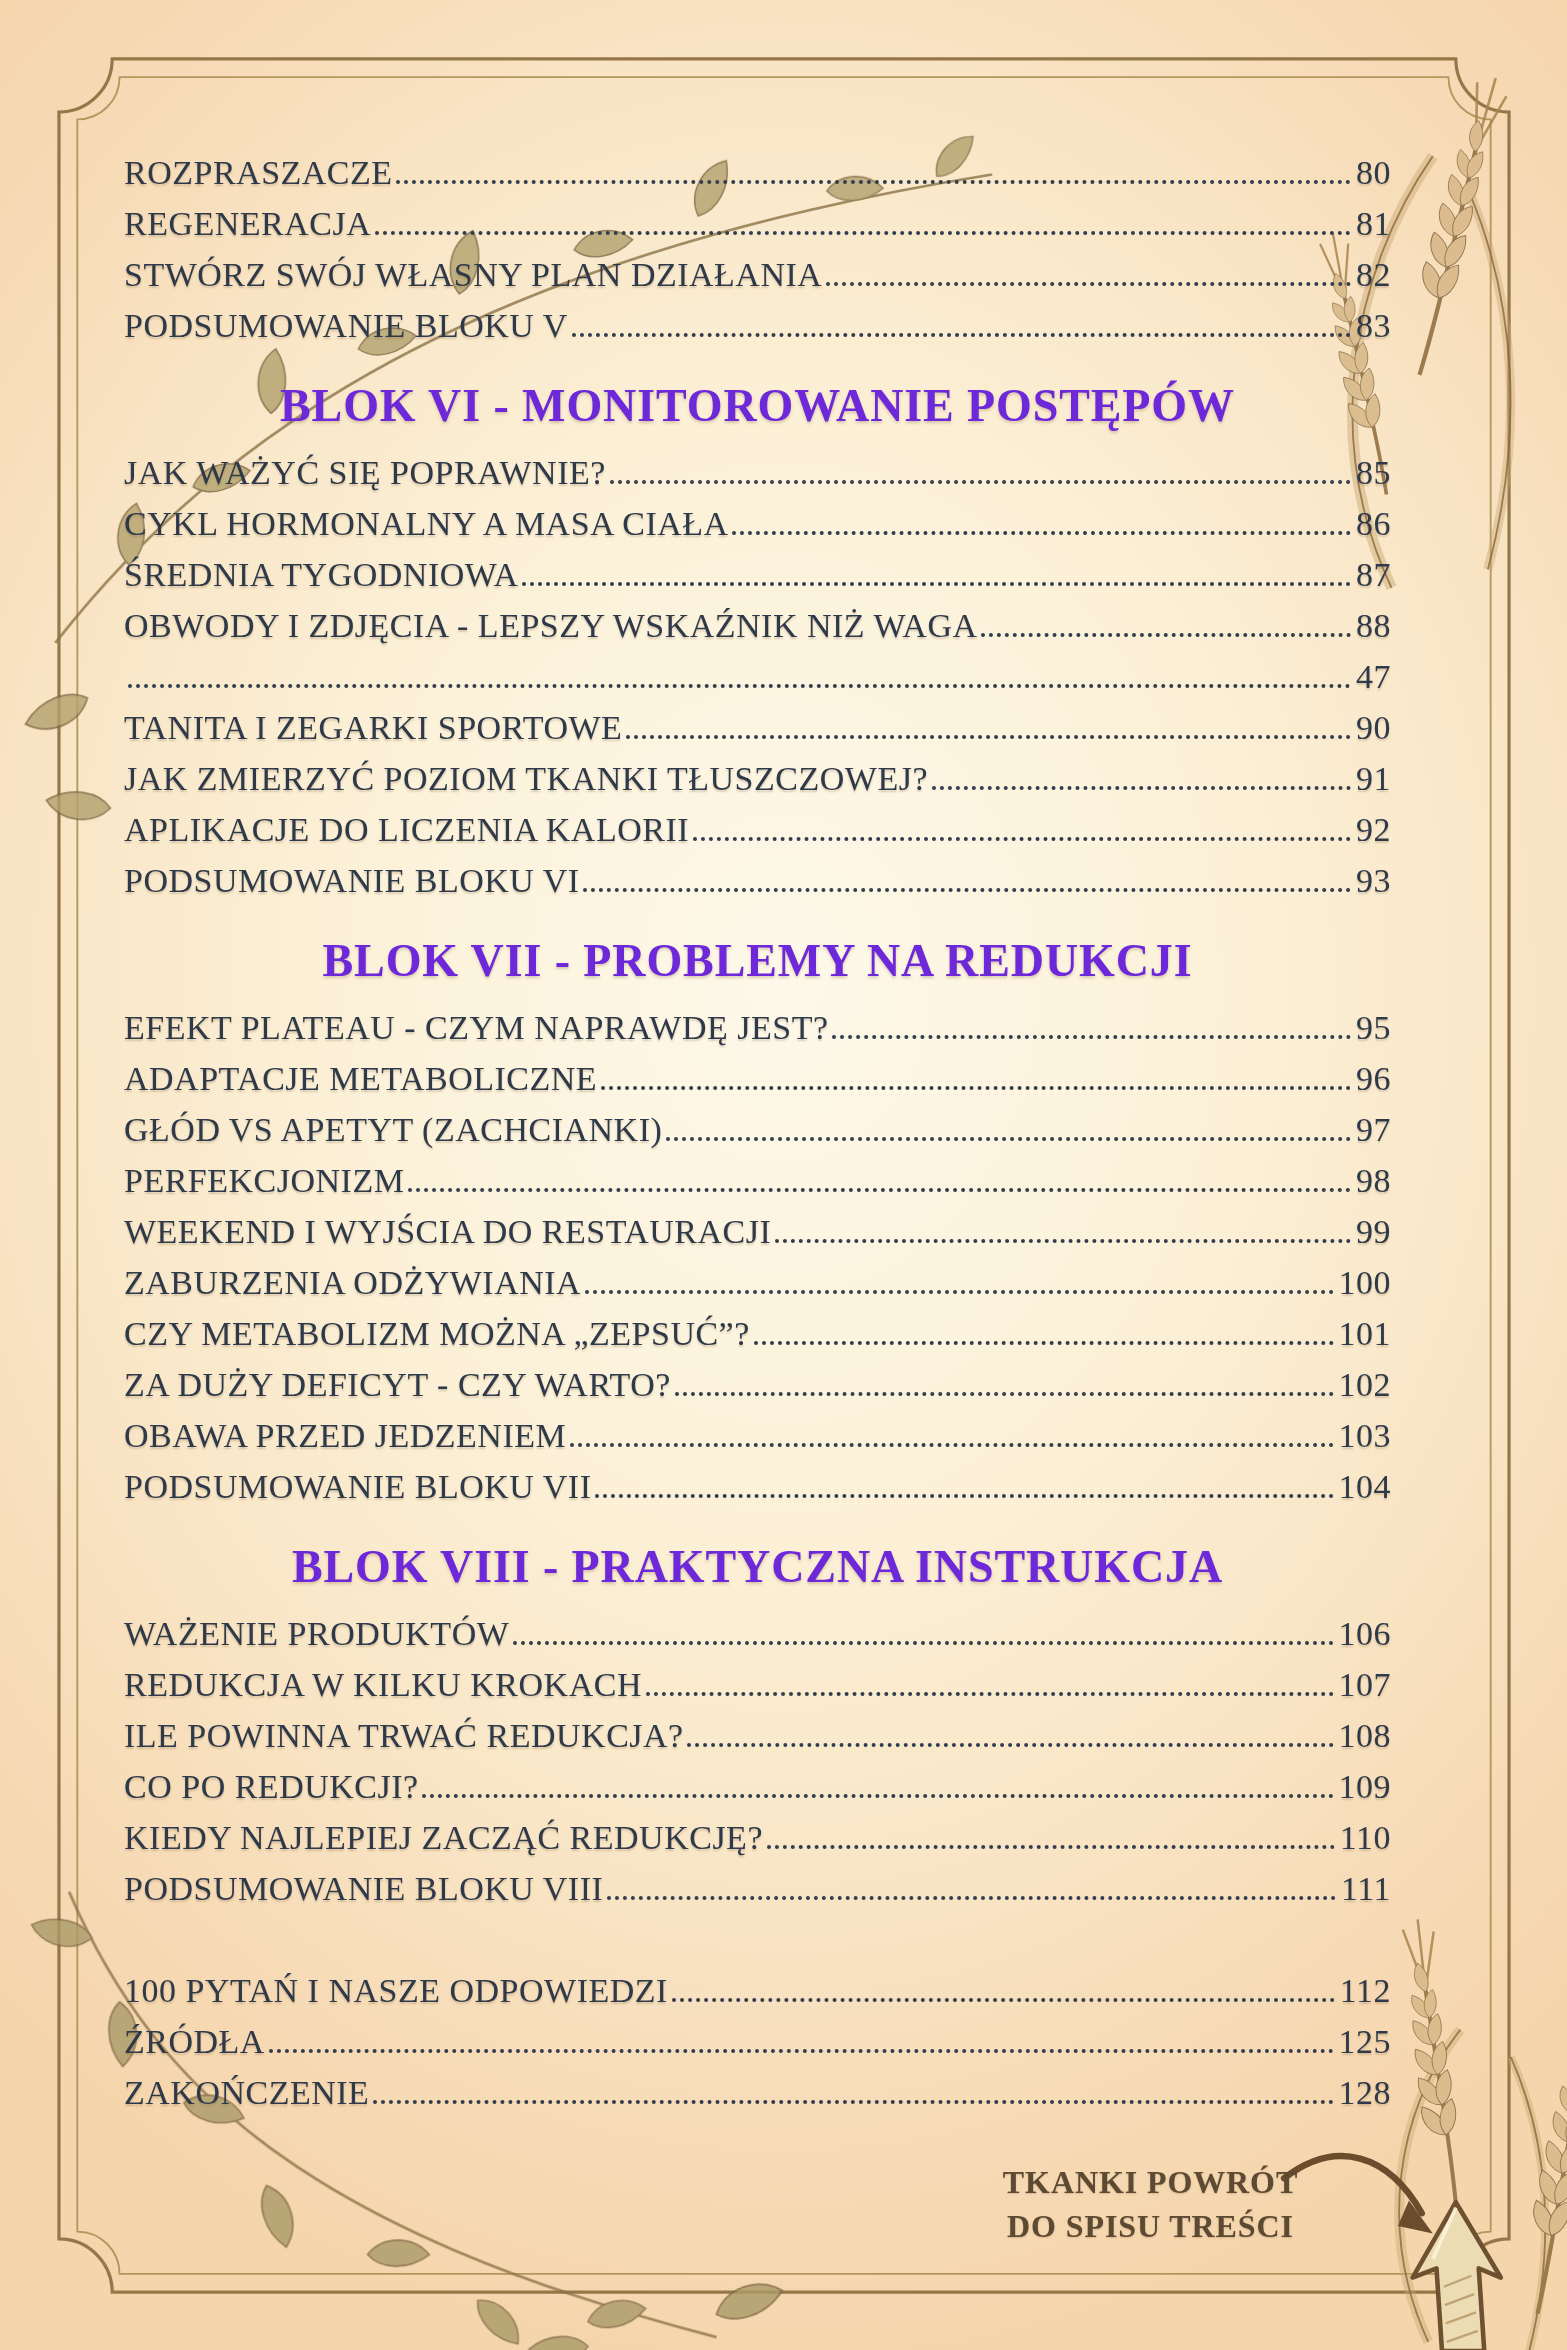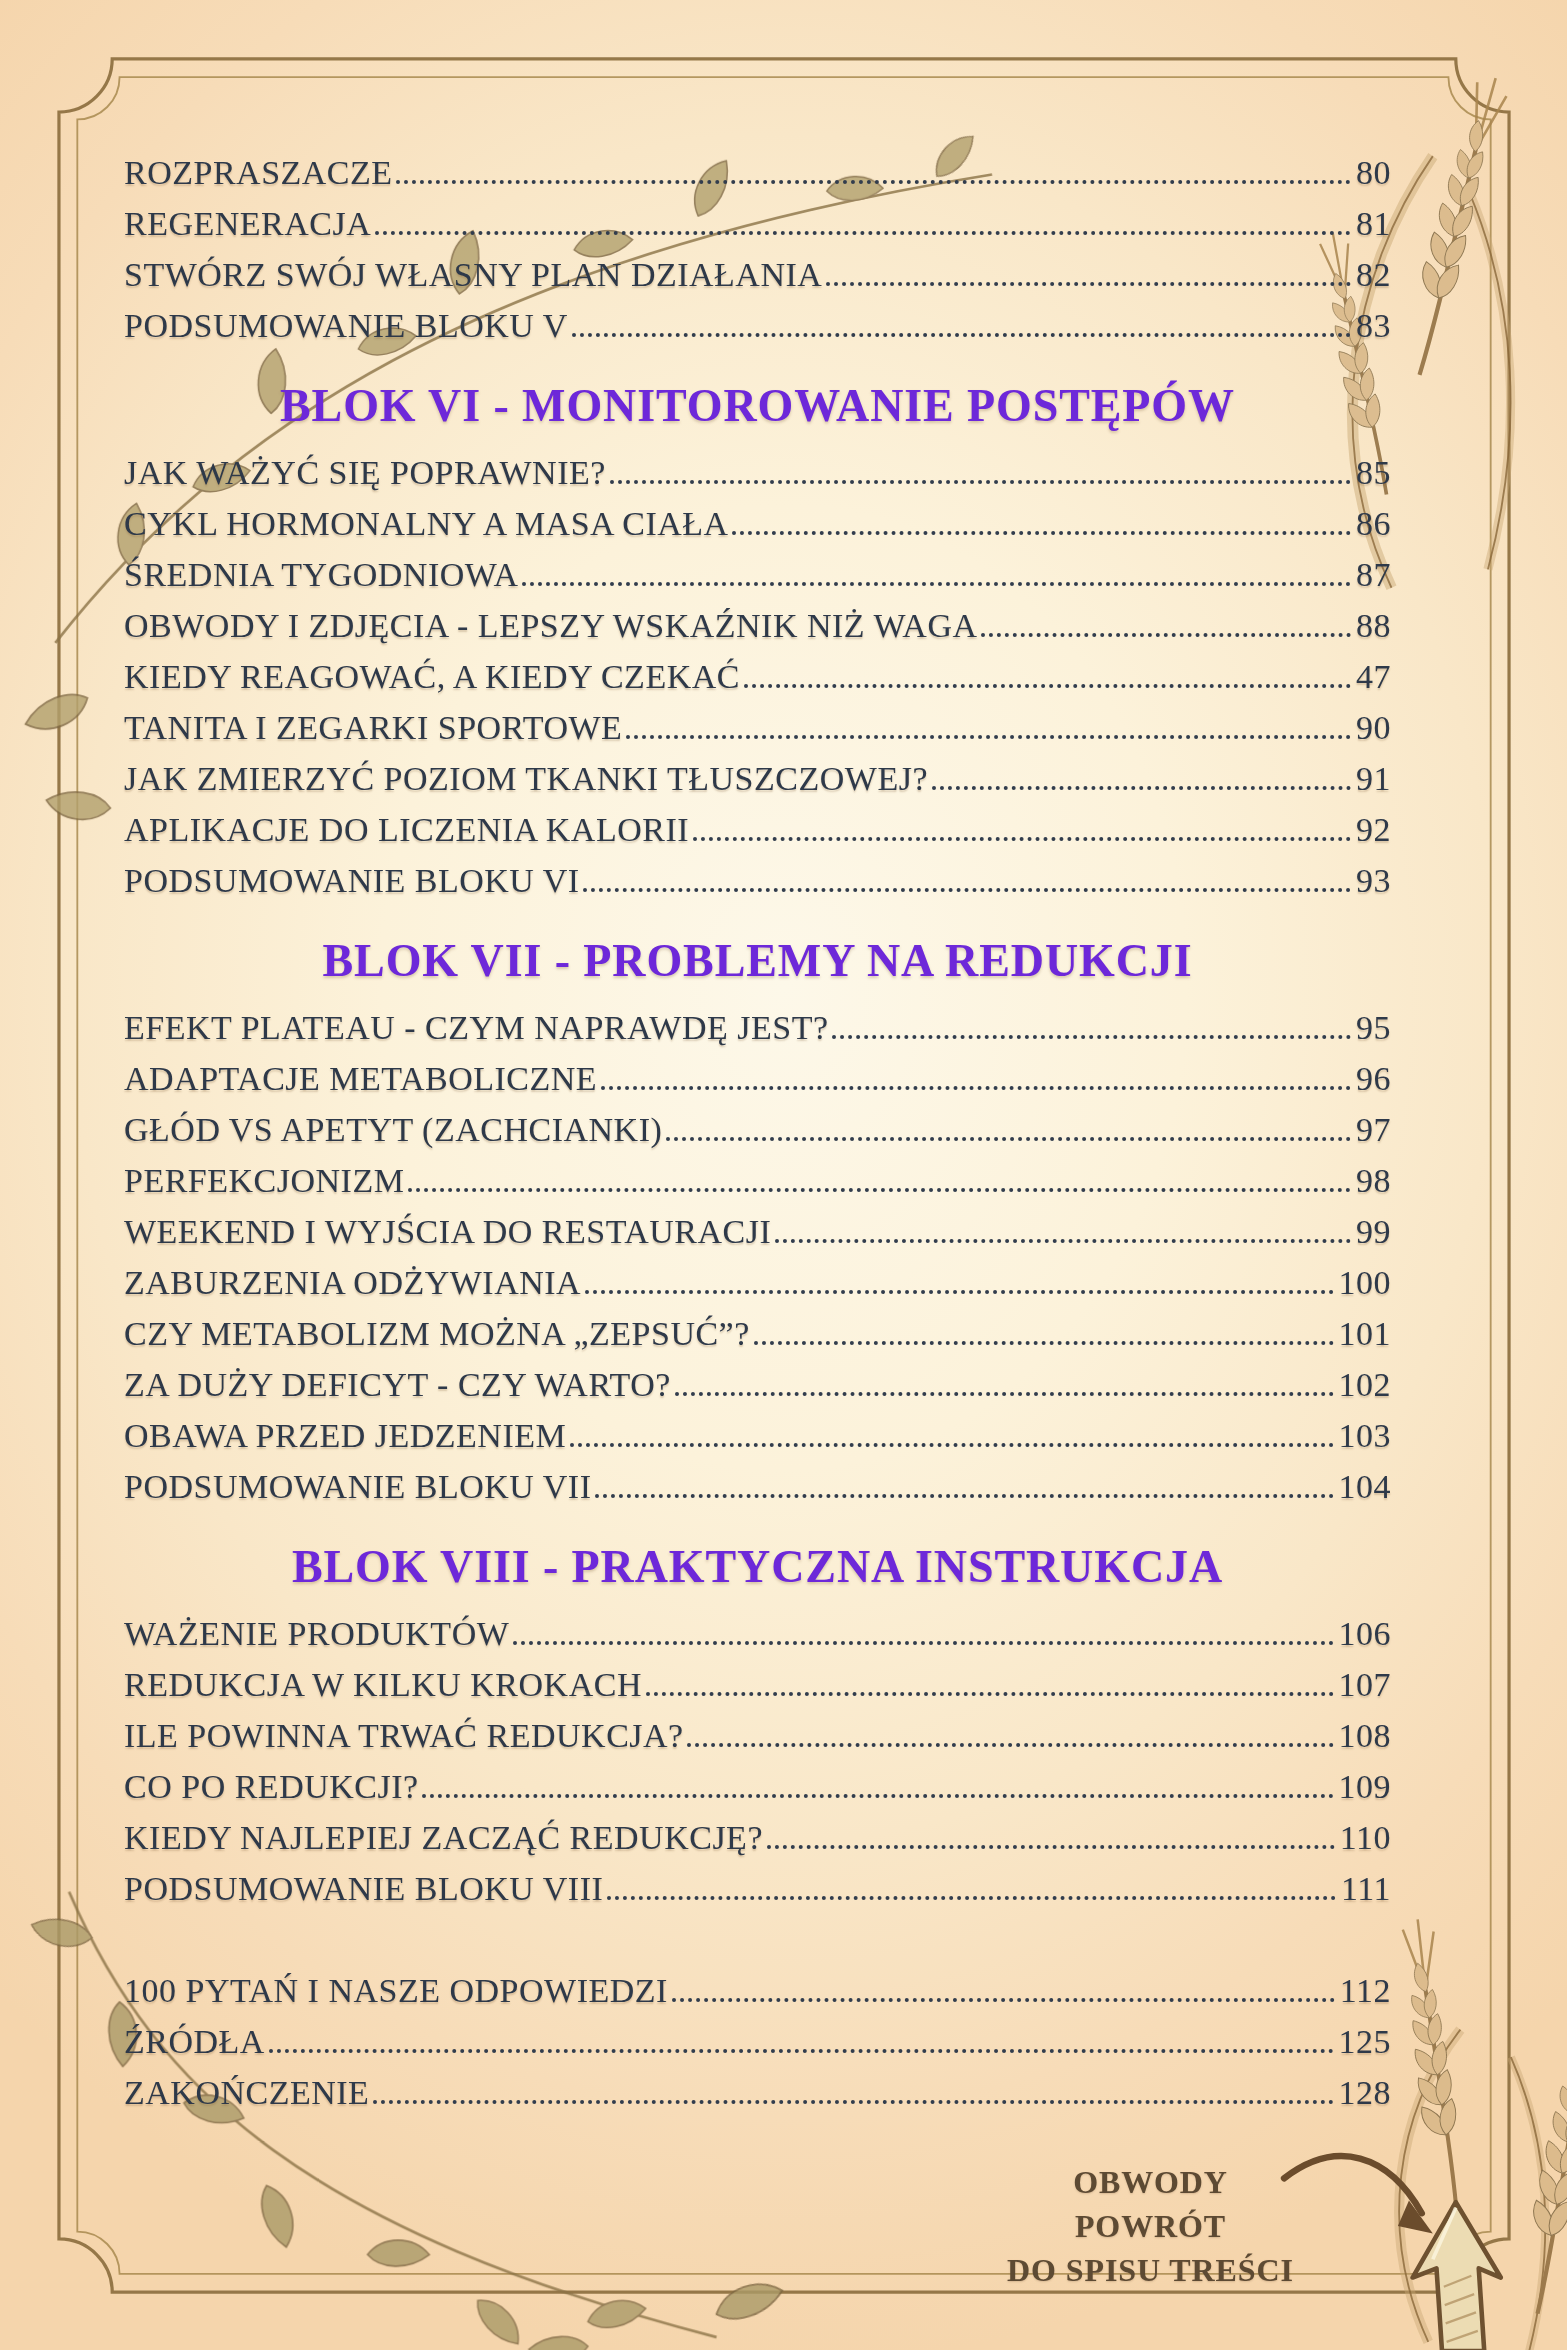--- a/index.html
+++ b/index.html
@@ -160,21 +160,20 @@
       <span class="lbl">ŚREDNIA TYGODNIOWA</span>
       <span class="leader"></span>
       <span class="pg">87</span>
     </div>
     <div class="toc-row">
       <span class="lbl">OBWODY I ZDJĘCIA - LEPSZY WSKAŹNIK NIŻ WAGA</span>
       <span class="leader"></span>
       <span class="pg">88</span>
     </div>
     <div class="toc-row">
-      <span class="lbl">KIEDY REAGOWAĆ, A KIEDY CZEKAĆ</span>
       <span class="leader"></span>
       <span class="pg">47</span>
     </div>
     <div class="toc-row">
       <span class="lbl">TANITA I ZEGARKI SPORTOWE</span>
       <span class="leader"></span>
       <span class="pg">90</span>
     </div>
     <div class="toc-row">
       <span class="lbl">JAK ZMIERZYĆ POZIOM TKANKI TŁUSZCZOWEJ?</span>
@@ -284,16 +283,16 @@
       <span class="pg">125</span>
     </div>
     <div class="toc-row">
       <span class="lbl">ZAKOŃCZENIE</span>
       <span class="leader"></span>
       <span class="pg">128</span>
     </div>
   </div>
 
 <div class="quick-return">
-  <div>OBWODY POWRÓT</div>
+  <div>TKANKI POWRÓT</div>
   <div>DO SPISU TREŚCI</div>
 </div>
 
 
 </body></html>

